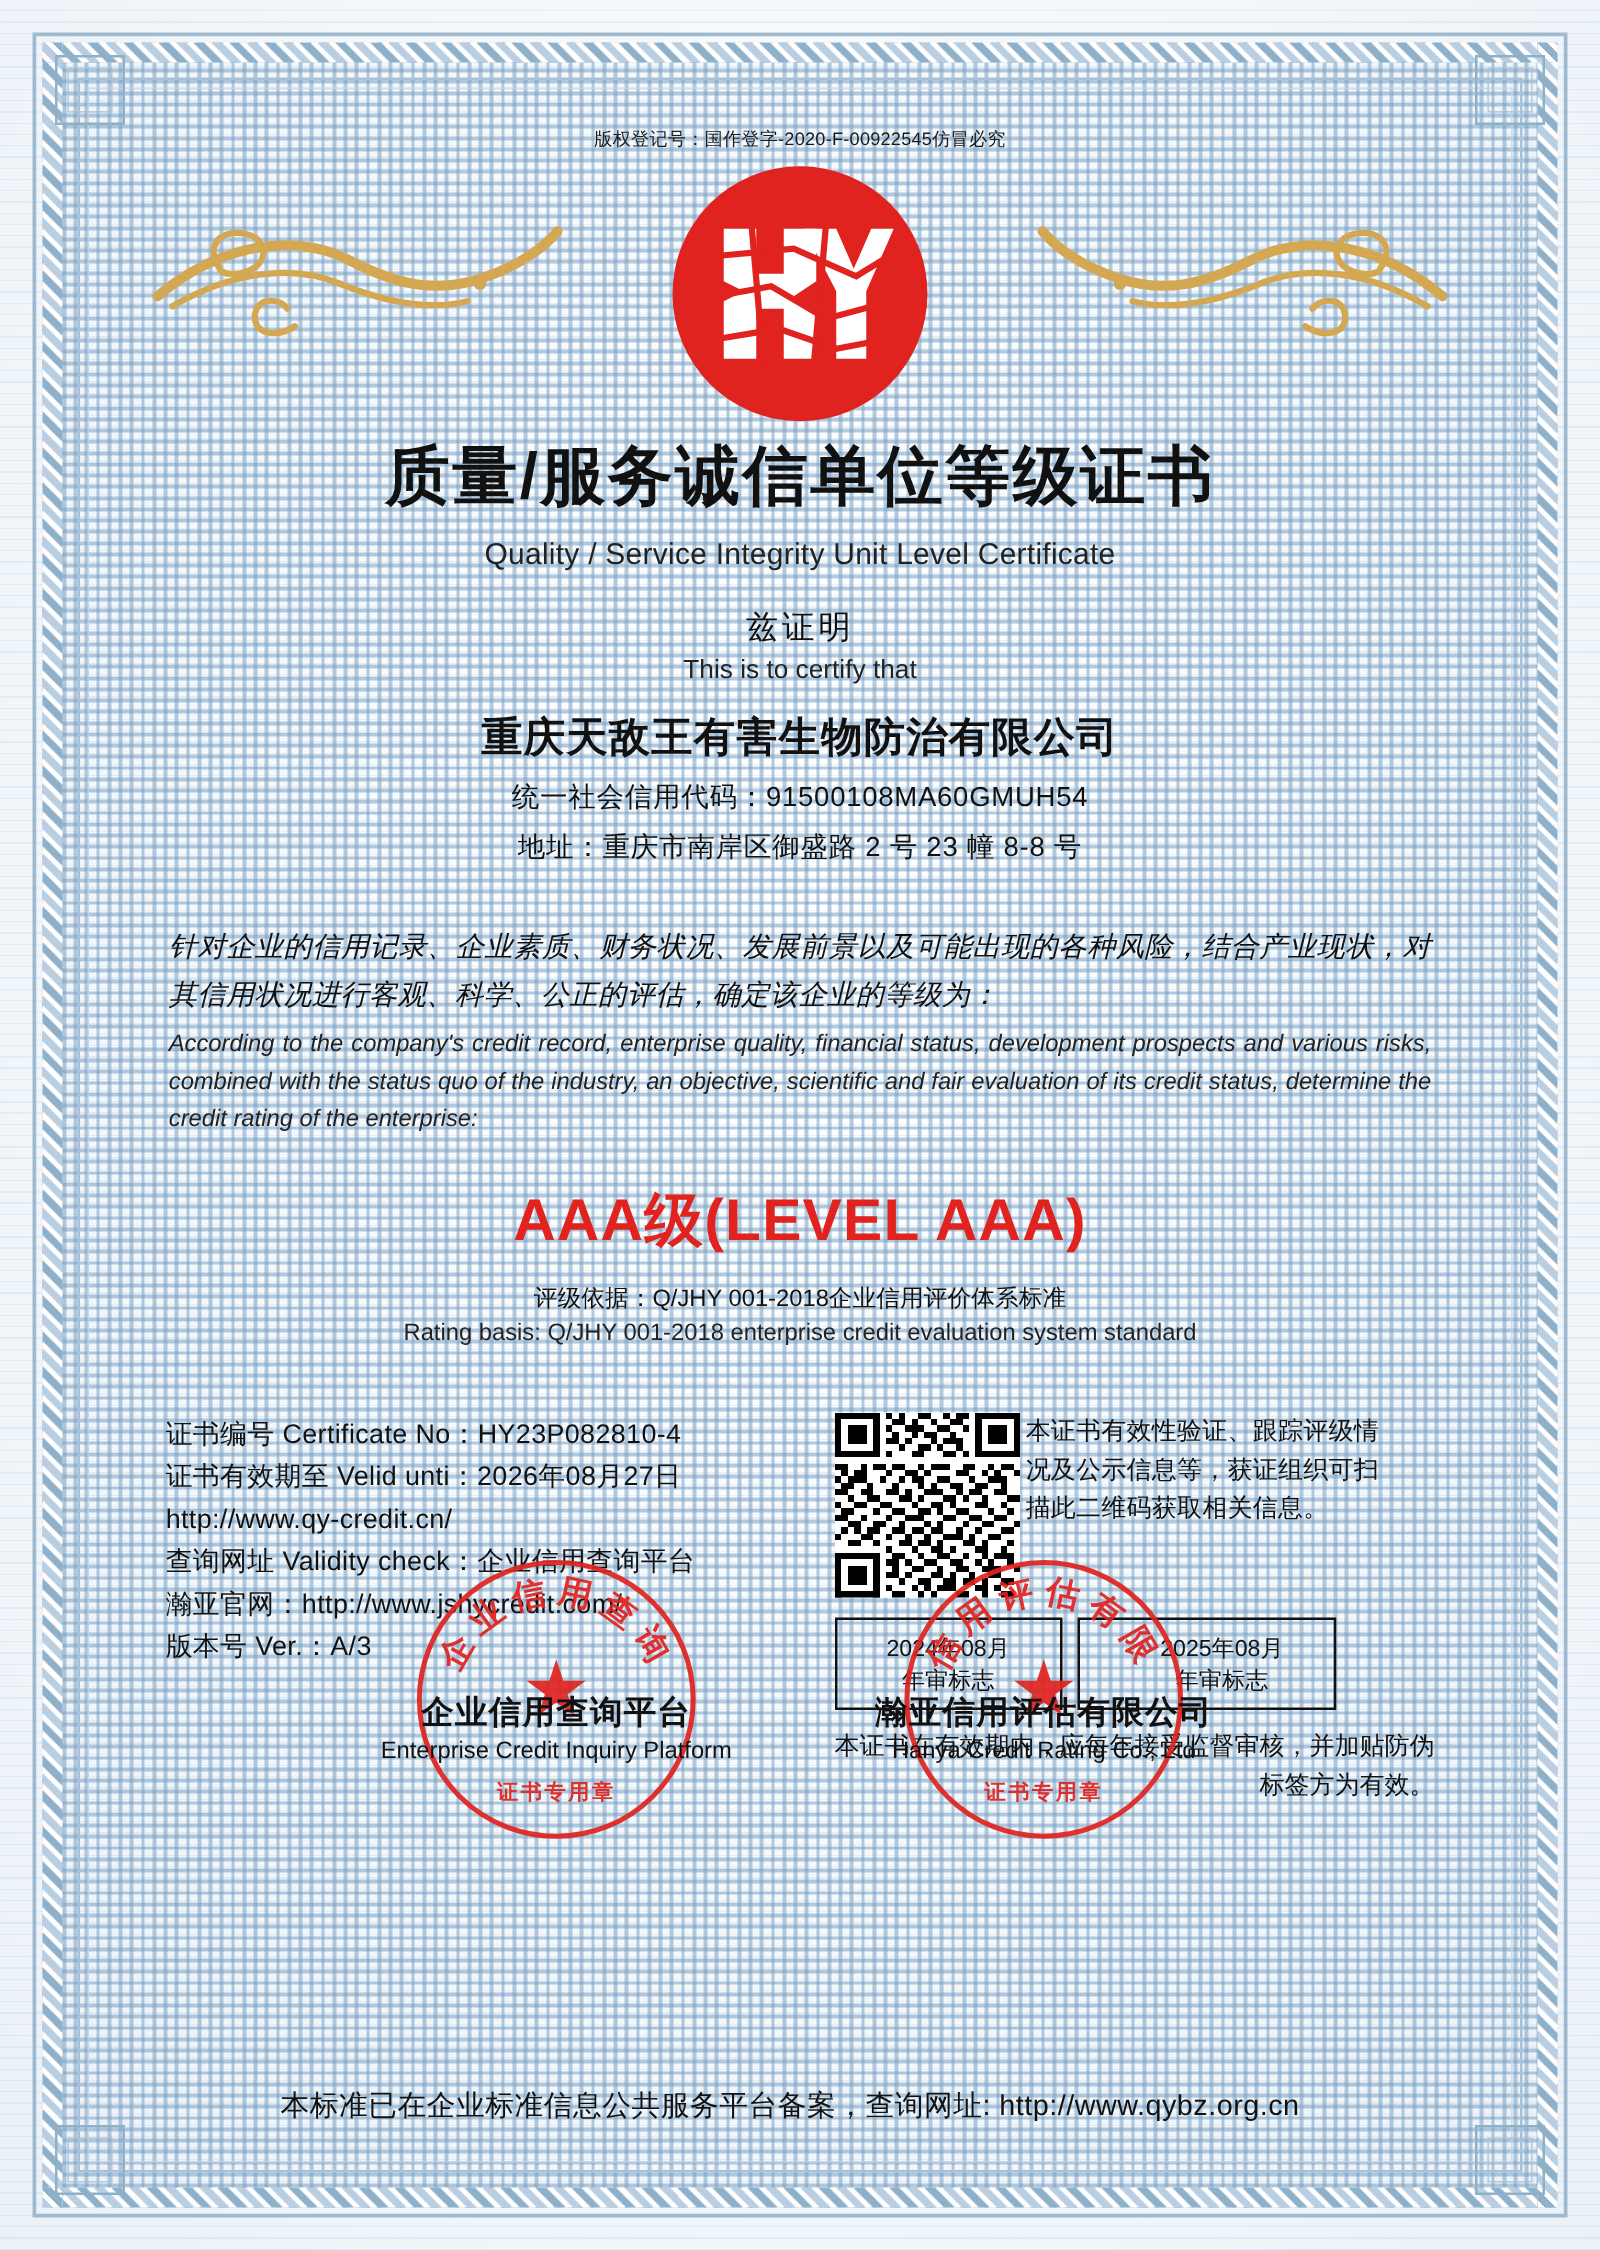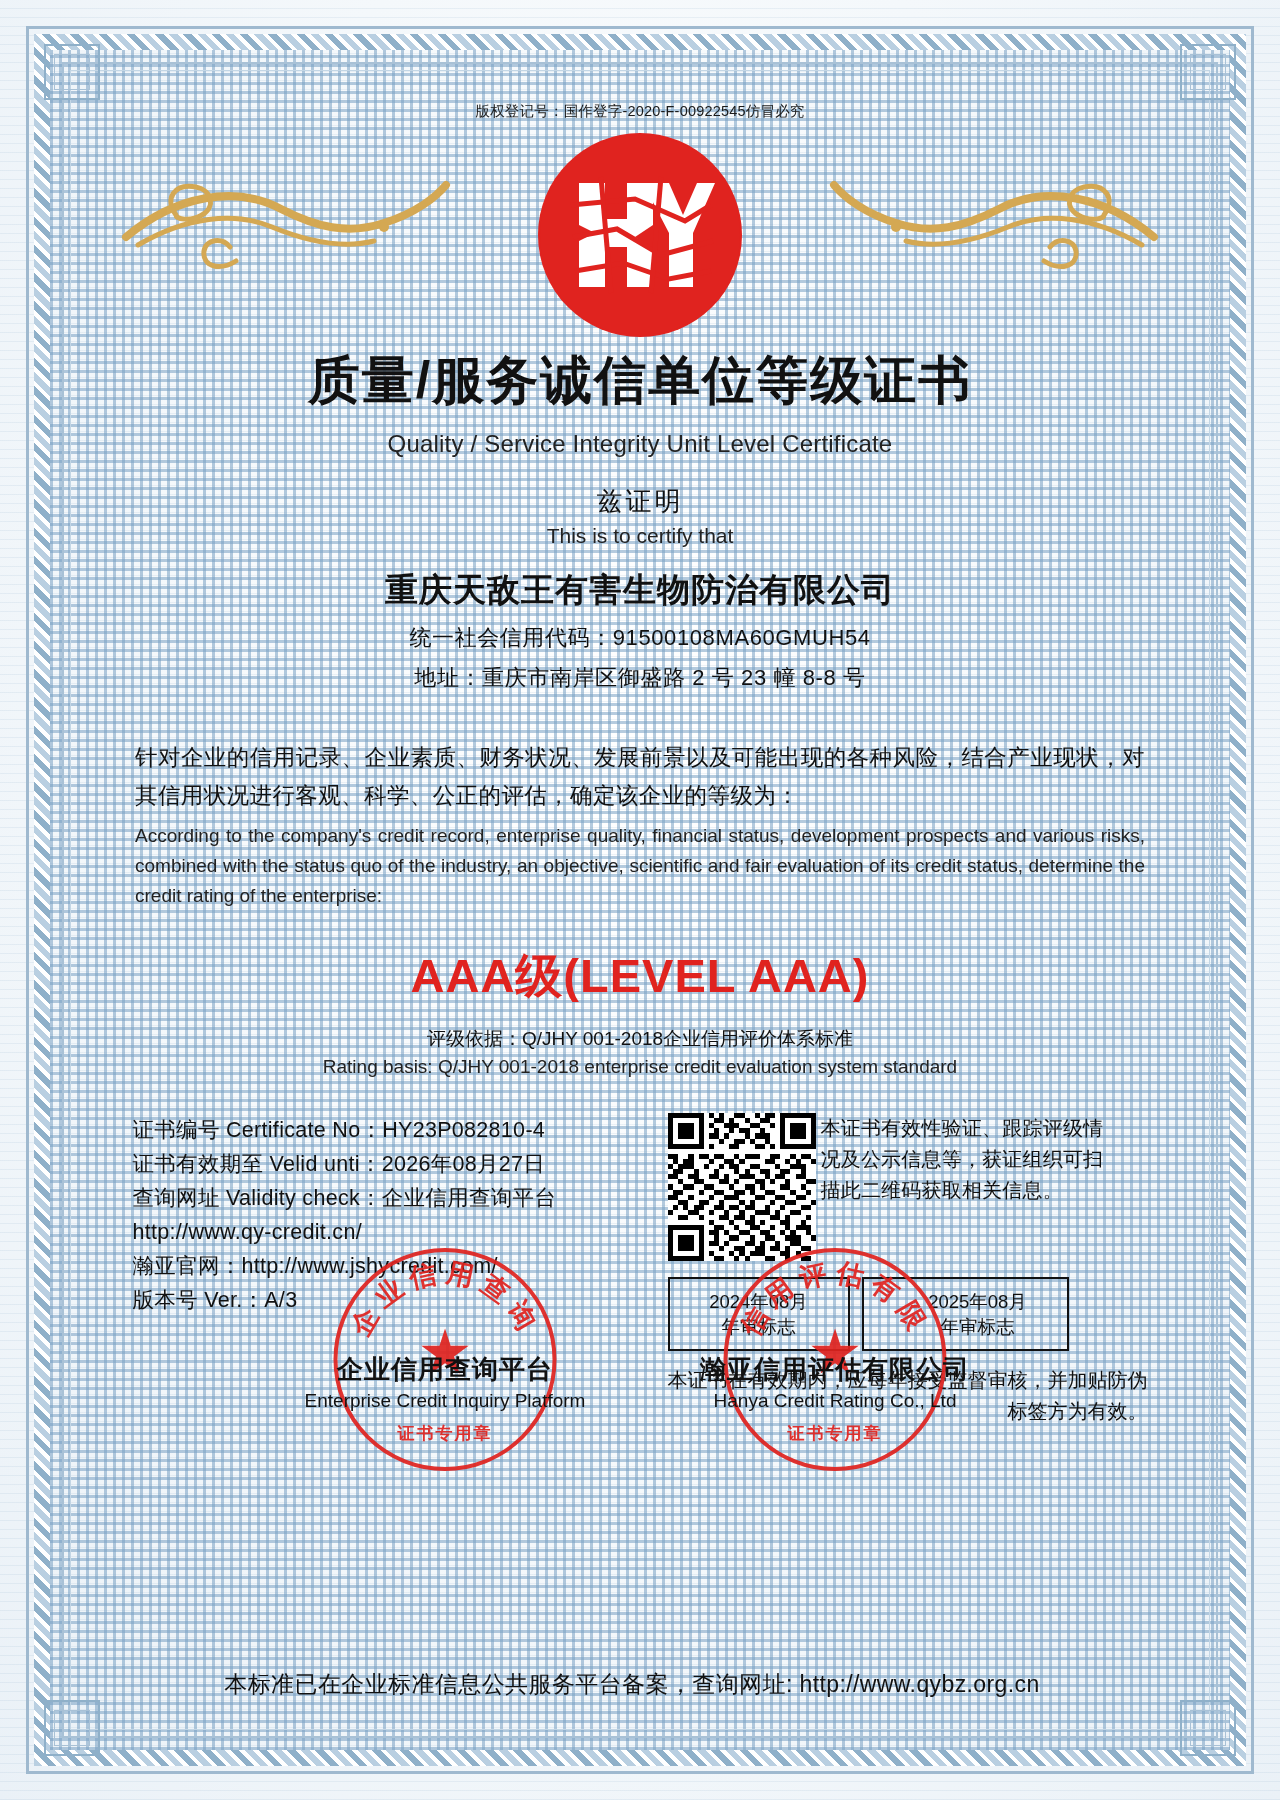--- a/index.html
+++ b/index.html
@@ -179,20 +179,21 @@
     color: #111111;
     margin-top: 10px;
     letter-spacing: 0.6px;
     text-align: center;
   }
 
   
   .para-block {
     width: 1010px;
     margin-top: 46px;
+    font-style: italic;
   }
   .para-cn {
     font-size: 22.5px;
     color: #111111;
     line-height: 38px;
     text-align: justify;
     letter-spacing: 0.4px;
   }
   .para-en {
     font-size: 19px;
@@ -219,21 +220,21 @@
   .basis-en {
     font-size: 19px;
     color: #222222;
     margin-top: 4px;
     text-align: center;
   }
 
   
   .details-row {
     width: 1015px;
-    margin-top: 35px;
+    margin-top: 52px;
     display: flex;
     justify-content: space-between;
     align-items: flex-start;
   }
   .details-left {
     font-size: 21.5px;
     color: #111111;
     line-height: 34px;
     letter-spacing: 0.3px;
   }
@@ -439,22 +440,22 @@
 
     <div class="grade">AAA级(LEVEL AAA)</div>
     <div class="basis-cn">评级依据：Q/JHY 001-2018企业信用评价体系标准</div>
     <div class="basis-en">Rating basis: Q/JHY 001-2018 enterprise credit evaluation system standard</div>
 
     <div class="details-row">
 
       <div class="details-left">
         <div>证书编号 Certificate No：HY23P082810-4</div>
         <div>证书有效期至 Velid unti：2026年08月27日</div>
+        <div>http://www.qy-credit.cn/</div>
         <div>查询网址 Validity check：企业信用查询平台</div>
-        <div>http://www.qy-credit.cn/</div>
         <div>瀚亚官网：http://www.jshycredit.com/</div>
         <div>版本号 Ver.：A/3</div>
       </div>
 
       <div class="details-right">
         <div class="qr-row">
           <svg class="qr-code" viewBox="0 0 29 29" shape-rendering="crispEdges">
             <rect width="29" height="29" fill="#ffffff"></rect>
             <g fill="#000000">
               <rect x="0" y="0" width="7" height="1"></rect>

